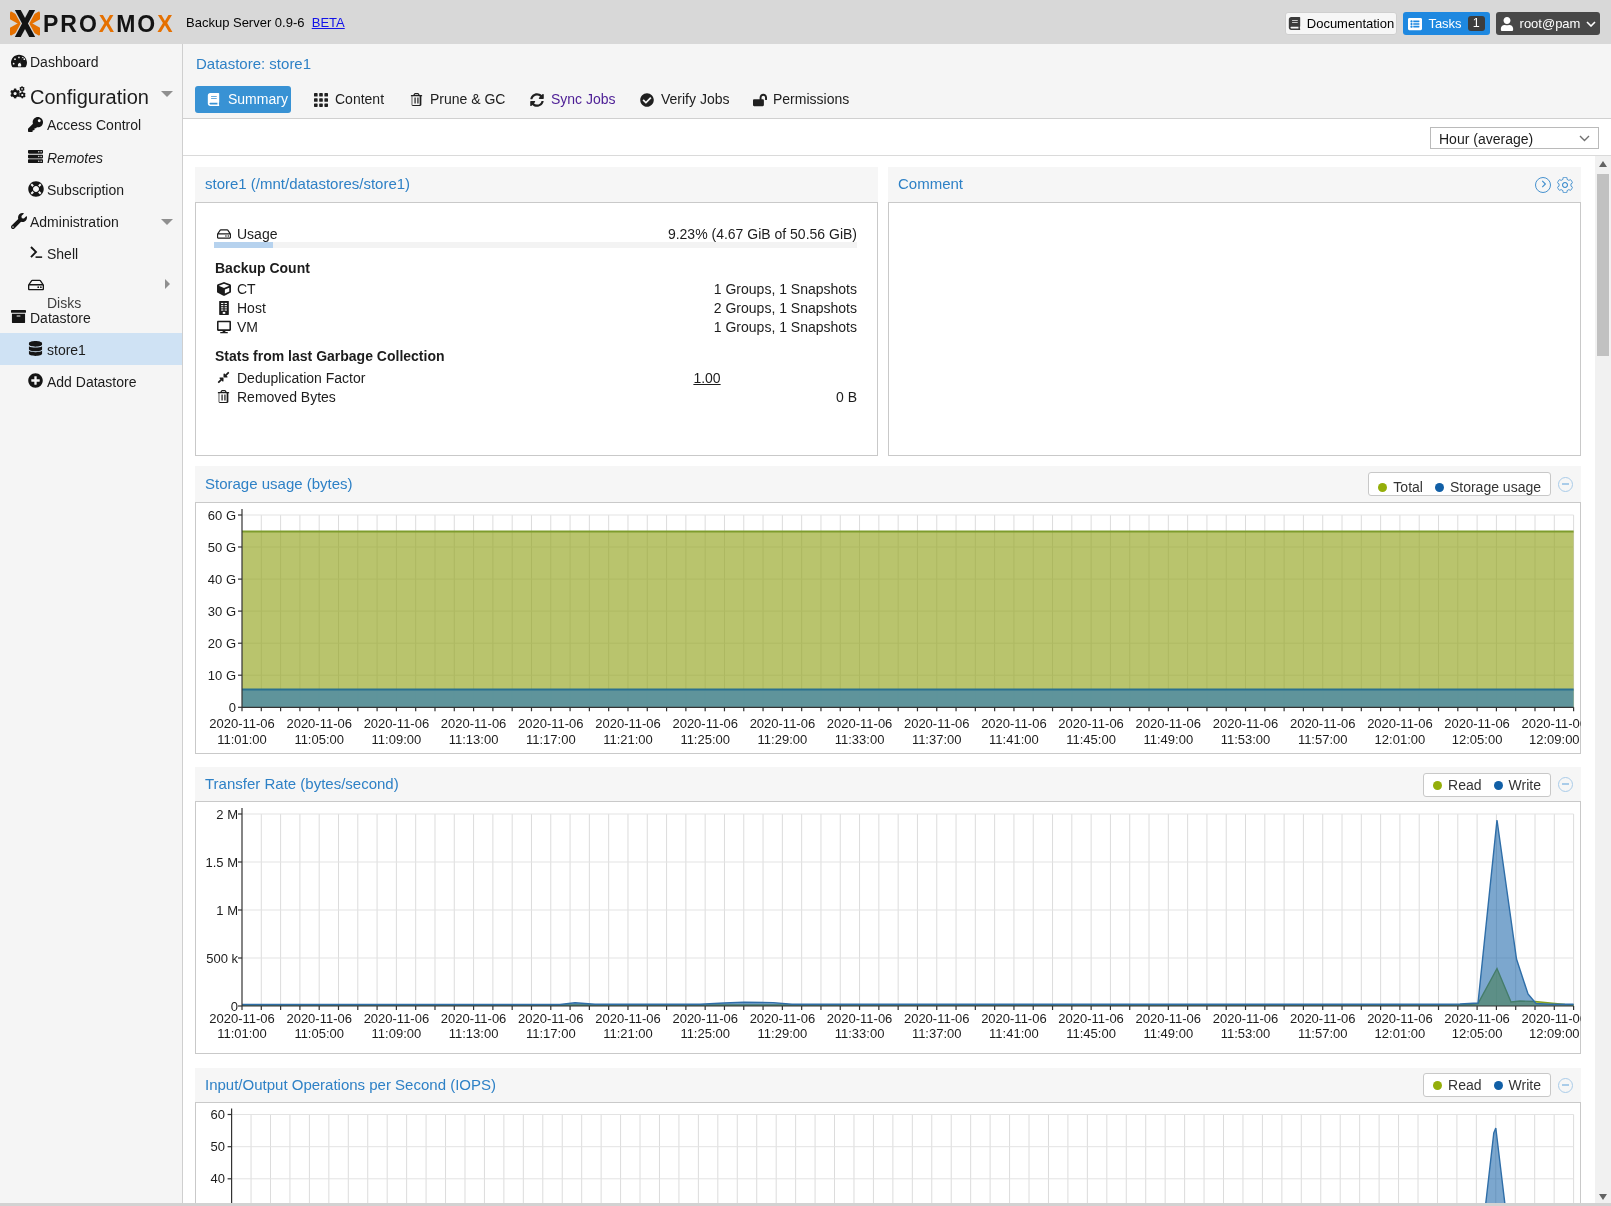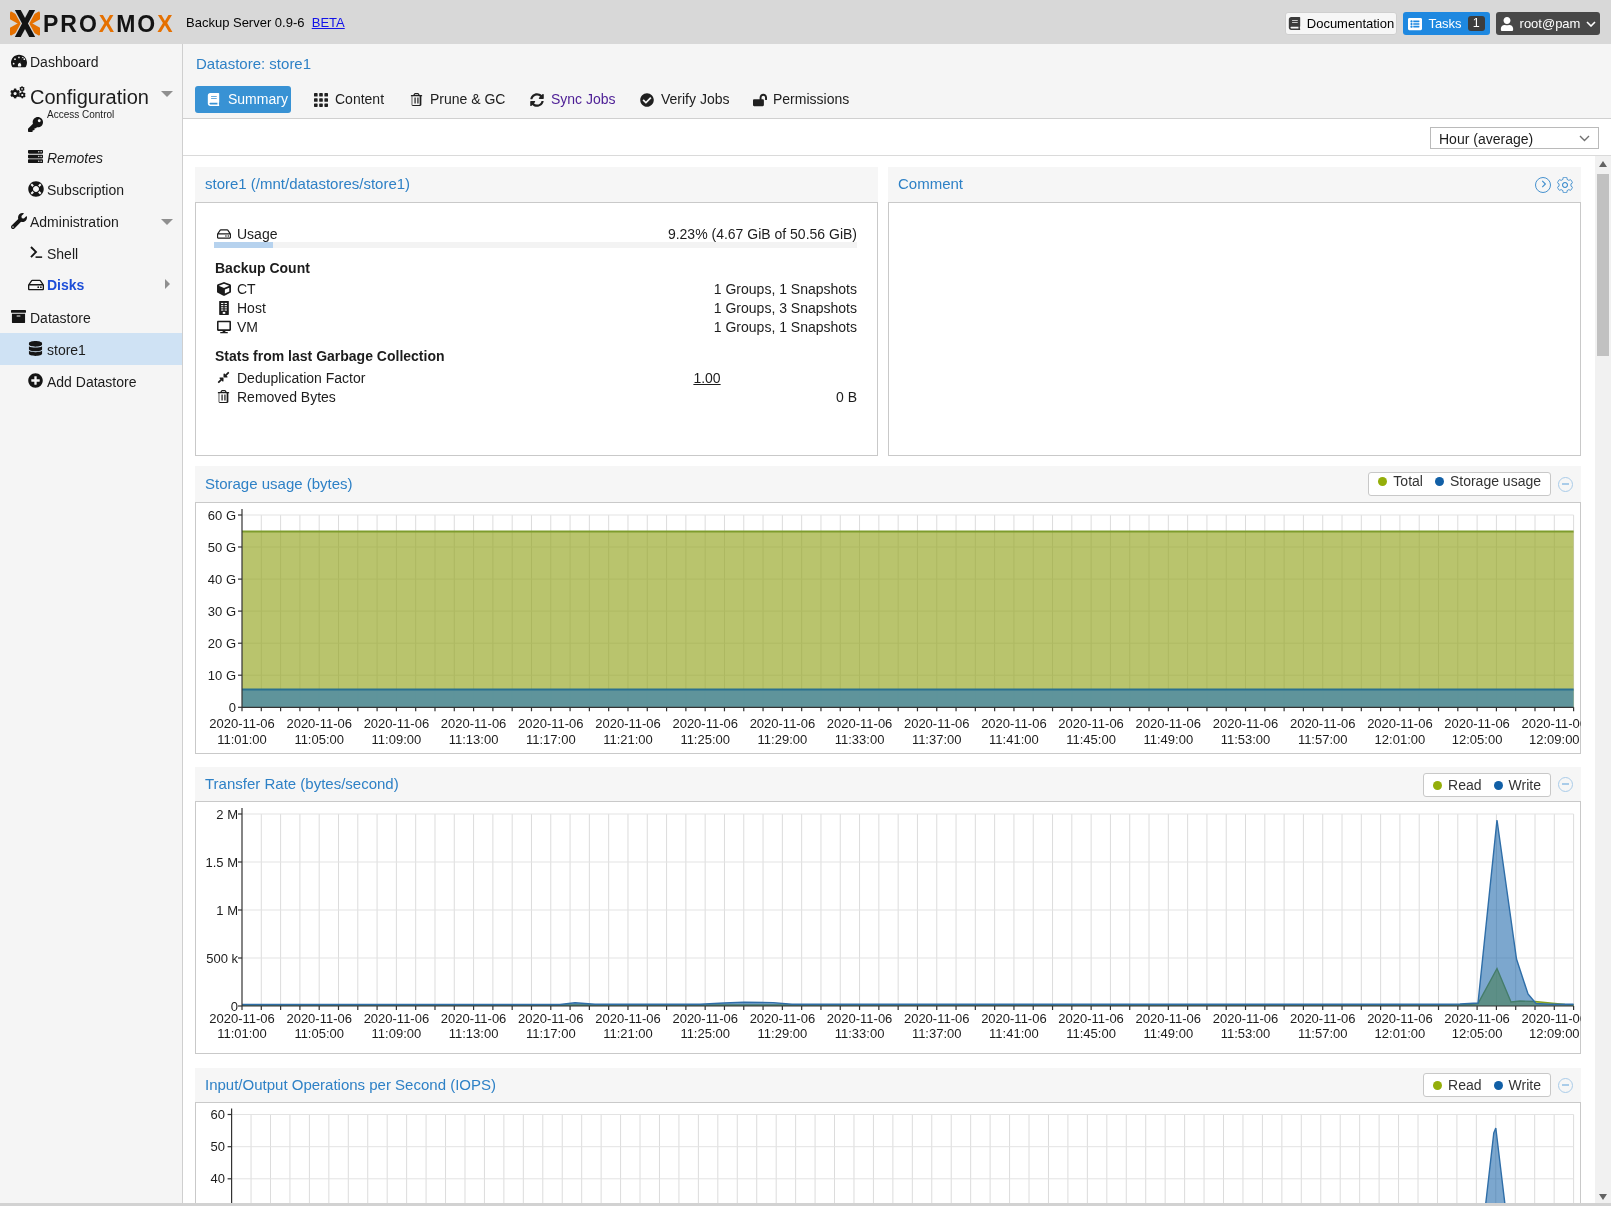--- a/index.html
+++ b/index.html
@@ -60,21 +60,21 @@
       </span>
       <span style="position:absolute;left:30px;top:9px;font-size:20px;color:#1c1c1c;white-space:nowrap;">Configuration</span>
       <span style="position:absolute;right:9px;top:14px;width:0;height:0;border-left:6.5px solid transparent;border-right:6.5px solid transparent;border-top:6px solid #8f8f8f;"></span>
     </div>
     <div style="position:absolute;left:0;top:65px;width:182px;height:32px;">
       <span class="ic" style="position:absolute;left:27px;top:8px;width:17px;">
         <svg width="15" height="15" viewBox="0 0 512 512" style="">
           <path d="M512 176.001C512 273.203 433.202 352 336 352c-11.22 0-22.19-1.062-32.827-3.069l-24.012 27.014A23.999 23.999 0 0 1 261.223 384H224v40c0 13.255-10.745 24-24 24h-40v40c0 13.255-10.745 24-24 24H24c-13.255 0-24-10.745-24-24v-78.059c0-6.365 2.529-12.47 7.029-16.971l161.802-161.802C163.108 213.814 160 195.271 160 176 160 78.798 238.797.001 335.999 0 433.488-.001 512 78.511 512 176.001zM336 128c0 26.51 21.49 48 48 48s48-21.49 48-48-21.49-48-48-48-48 21.49-48 48z" fill="#151515"></path>
         </svg>
       </span>
-      <span style="position:absolute;left:47px;top:0;font-size:10px;color:#1c1c1c;white-space:nowrap;">Access Control</span>
+      <span style="position:absolute;left:47px;top:8px;font-size:14px;color:#1c1c1c;white-space:nowrap;">Access Control</span>
     </div>
     <div style="position:absolute;left:0;top:97px;width:182px;height:32px;">
       <span class="ic" style="position:absolute;left:27px;top:8px;width:17px;">
         <svg width="15" height="15" viewBox="0 0 512 512">
           <g fill="#151515">
             <path d="M480 160H32c-17.7 0-32-14.3-32-32V64c0-17.7 14.3-32 32-32h448c17.7 0 32 14.3 32 32v64c0 17.7-14.3 32-32 32zm-112-88c-13.3 0-24 10.7-24 24s10.7 24 24 24 24-10.7 24-24-10.7-24-24-24zm80 0c-13.3 0-24 10.7-24 24s10.7 24 24 24 24-10.7 24-24-10.7-24-24-24zm32 248H32c-17.7 0-32-14.3-32-32v-64c0-17.7 14.3-32 32-32h448c17.7 0 32 14.3 32 32v64c0 17.7-14.3 32-32 32zm-112-88c-13.3 0-24 10.7-24 24s10.7 24 24 24 24-10.7 24-24-10.7-24-24-24zm80 0c-13.3 0-24 10.7-24 24s10.7 24 24 24 24-10.7 24-24-10.7-24-24-24zm32 248H32c-17.7 0-32-14.3-32-32v-64c0-17.7 14.3-32 32-32h448c17.7 0 32 14.3 32 32v64c0 17.7-14.3 32-32 32zm-112-88c-13.3 0-24 10.7-24 24s10.7 24 24 24 24-10.7 24-24-10.7-24-24-24zm80 0c-13.3 0-24 10.7-24 24s10.7 24 24 24 24-10.7 24-24-10.7-24-24-24z"></path>
           </g>
         </svg>
       </span>
       <span style="position:absolute;left:47px;top:9px;font-size:14px;color:#1c1c1c;white-space:nowrap;font-style:italic;">Remotes</span>
@@ -104,21 +104,21 @@
         </svg>
       </span>
       <span style="position:absolute;left:47px;top:9px;font-size:14px;color:#1c1c1c;white-space:nowrap;">Shell</span>
     </div>
     <div style="position:absolute;left:0;top:225px;width:182px;height:32px;">
       <span class="ic" style="position:absolute;left:27px;top:8px;width:17px;">
         <svg width="16" height="16" viewBox="0 0 576 512">
           <path d="M567.403 235.642L462.323 84.589A48 48 0 0 0 422.919 64H153.081a48 48 0 0 0-39.404 20.589L8.597 235.642A48.001 48.001 0 0 0 0 263.054V400c0 26.51 21.49 48 48 48h480c26.51 0 48-21.49 48-48V263.054a48.001 48.001 0 0 0-8.597-27.412zM153.081 112h269.838l77.913 112H75.168l77.913-112zM528 400H48V272h480v128zm-32-64c0 17.673-14.327 32-32 32s-32-14.327-32-32 14.327-32 32-32 32 14.327 32 32zm-96 0c0 17.673-14.327 32-32 32s-32-14.327-32-32 14.327-32 32-32 32 14.327 32 32z" fill="#151515"></path>
         </svg>
       </span>
-      <span style="position:absolute;left:47px;top:8px;font-size:14px;color:#1d4ed8;white-space:nowrap;font-weight:bold;">Disks</span>
+      <span style="position:absolute;left:47px;top:26px;font-size:14px;color:#404040;white-space:nowrap;">Disks</span>
       <span style="position:absolute;right:12px;top:10px;width:0;height:0;border-top:5.5px solid transparent;border-bottom:5.5px solid transparent;border-left:5.5px solid #8f8f8f;"></span>
     </div>
     <div style="position:absolute;left:0;top:257px;width:182px;height:32px;">
       <span class="ic" style="position:absolute;left:10px;top:8px;width:17px;">
         <svg width="15" height="15" viewBox="0 0 512 512" style="">
           <path d="M32 448c0 17.7 14.3 32 32 32h384c17.7 0 32-14.3 32-32V160H32v288zm160-212c0-6.6 5.4-12 12-12h104c6.6 0 12 5.4 12 12v8c0 6.6-5.4 12-12 12H204c-6.6 0-12-5.4-12-12v-8zM480 32H32C14.3 32 0 46.3 0 64v48c0 8.8 7.2 16 16 16h480c8.8 0 16-7.2 16-16V64c0-17.7-14.3-32-32-32z" fill="#151515"></path>
         </svg>
       </span>
       <span style="position:absolute;left:30px;top:9px;font-size:14px;color:#1c1c1c;white-space:nowrap;">Datastore</span>
     </div>
@@ -240,21 +240,21 @@
         <rect x="278" y="150" width="84" height="40"></rect>
         <rect x="150" y="230" width="84" height="40"></rect>
         <rect x="278" y="230" width="84" height="40"></rect>
         <rect x="150" y="310" width="84" height="40"></rect>
         <rect x="278" y="310" width="84" height="40"></rect>
         <rect x="210" y="400" width="92" height="70"></rect>
       </g>
     </svg>
   </span>
 <div class="abs" style="left:237px;top:300px;">Host</div>
-<div class="abs" style="left:557px;top:300px;width:300px;text-align:right;">1 Groups, 3 Snapshots</div>
+<div class="abs" style="left:557px;top:300px;width:300px;text-align:right;">2 Groups, 1 Snapshots</div>
 <span class="abs ic" style="left:217px;top:320px;">
     <svg width="14" height="14" viewBox="0 0 576 512" style="">
       <path d="M528 0H48C21.5 0 0 21.5 0 48v320c0 26.5 21.5 48 48 48h192l-16 48h-72c-13.3 0-24 10.7-24 24s10.7 24 24 24h272c13.3 0 24-10.7 24-24s-10.7-24-24-24h-72l-16-48h192c26.5 0 48-21.5 48-48V48c0-26.5-21.5-48-48-48zm-16 352H64V64h448v288z" fill="#1c1c1c"></path>
     </svg>
   </span>
 <div class="abs" style="left:237px;top:319px;">VM</div>
 <div class="abs" style="left:557px;top:319px;width:300px;text-align:right;">1 Groups, 1 Snapshots</div>
 <div class="abs" style="left:215px;top:348px;font-weight:bold;">Stats from last Garbage Collection</div>
 <span class="abs ic" style="left:217px;top:371px;">
     <svg width="13" height="13" viewBox="0 0 448 512" style="">
@@ -283,21 +283,21 @@
         <path d="M487.4 315.7l-42.6-24.6c4.3-23.2 4.3-47 0-70.2l42.6-24.6c4.9-2.8 7.1-8.6 5.5-14-11.1-35.6-30-67.8-54.7-94.6-3.8-4.1-10-5.1-14.8-2.3L380.8 110c-17.9-15.4-38.5-27.3-60.8-35.1V25.8c0-5.6-3.9-10.5-9.4-11.7-36.7-8.2-74.3-7.8-109.2 0-5.5 1.2-9.4 6.1-9.4 11.7V75c-22.2 7.9-42.8 19.8-60.8 35.1L88.7 85.5c-4.9-2.8-11-1.9-14.8 2.3-24.7 26.7-43.6 58.9-54.7 94.6-1.7 5.4.6 11.2 5.5 14L67.3 221c-4.3 23.2-4.3 47 0 70.2l-42.6 24.6c-4.9 2.8-7.1 8.6-5.5 14 11.1 35.6 30 67.8 54.7 94.6 3.8 4.1 10 5.1 14.8 2.3l42.6-24.6c17.9 15.4 38.5 27.3 60.8 35.1v49.2c0 5.6 3.9 10.5 9.4 11.7 36.7 8.2 74.3 7.8 109.2 0 5.5-1.2 9.4-6.1 9.4-11.7v-49.2c22.2-7.9 42.8-19.8 60.8-35.1l42.6 24.6c4.9 2.8 11 1.9 14.8-2.3 24.7-26.7 43.6-58.9 54.7-94.6 1.5-5.5-.7-11.3-5.6-14.1zM256 336c-44.1 0-80-35.9-80-80s35.9-80 80-80 80 35.9 80 80-35.9 80-80 80z" fill="none" stroke="#4792cf" stroke-width="30"></path>
         <circle cx="256" cy="256" r="80" fill="none" stroke="#4792cf" stroke-width="30"></circle>
       </svg>
     </span>
   </div>
 <div class="abs" style="left:888px;top:202px;width:693px;height:254px;background:#fff;border:1px solid #c9c9c9;"></div>
 <div class="abs" style="left:195px;top:466px;width:1386px;height:36px;background:#f6f6f6;">
     <span class="ptitle" style="position:absolute;left:10px;top:9px;text-align:center;">Storage usage (bytes)</span>
   </div>
 <div class="abs" style="left:195px;top:502px;width:1386px;height:252px;background:#fff;border:1px solid #c9c9c9;"></div>
-<div class="abs" style="right:60px;top:472px;height:24px;background:#fff;border:1px solid #c8c8c8;border-radius:3px;font-size:14px;color:#333;white-space:nowrap;padding:0 9px;display:flex;align-items:flex-start;gap:12px;">
+<div class="abs" style="right:60px;top:472px;height:24px;background:#fff;border:1px solid #c8c8c8;border-radius:3px;font-size:14px;color:#333;white-space:nowrap;padding:0 9px;display:flex;align-items:flex-end;gap:12px;">
     <span style="display:inline-flex;align-items:center;"><span style="width:9px;height:9px;border-radius:50%;background:#94ae0a;margin-right:6px;"></span>Total</span>
     <span style="display:inline-flex;align-items:center;"><span style="width:9px;height:9px;border-radius:50%;background:#115fa6;margin-right:6px;"></span>Storage usage</span>
   </div>
 <div class="abs" style="left:1558px;top:477px;width:15px;height:15px;border:1.5px solid #aacce9;border-radius:50%;">
     <span style="position:absolute;left:2.5px;top:5px;width:7px;height:1.5px;background:#aacce9;"></span>
   </div>
 <svg class="abs" style="left:196px;top:503px" width="1385" height="250" viewBox="196 503 1385 250">
     <line x1="261.30" y1="515" x2="261.30" y2="707.3" stroke="#dcdcdc" stroke-width="1"></line>
     <line x1="280.60" y1="515" x2="280.60" y2="707.3" stroke="#dcdcdc" stroke-width="1"></line>
     <line x1="299.90" y1="515" x2="299.90" y2="707.3" stroke="#dcdcdc" stroke-width="1"></line>

